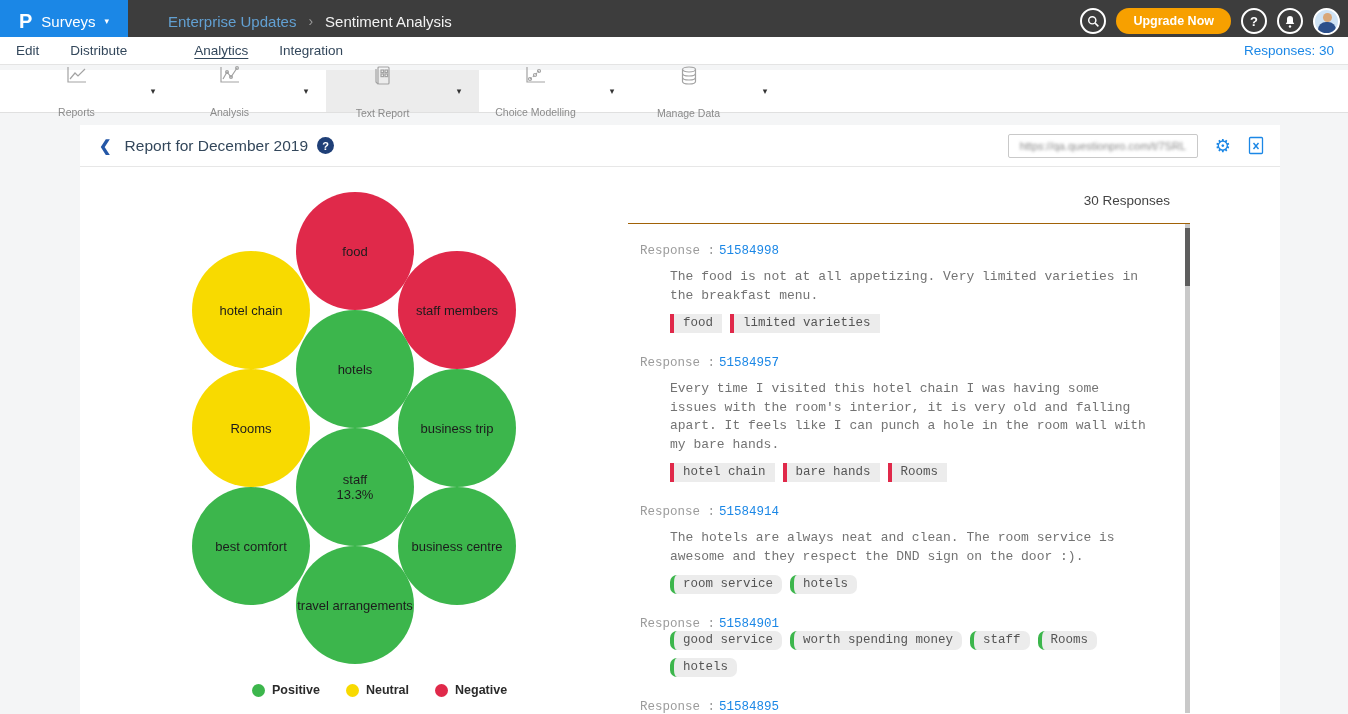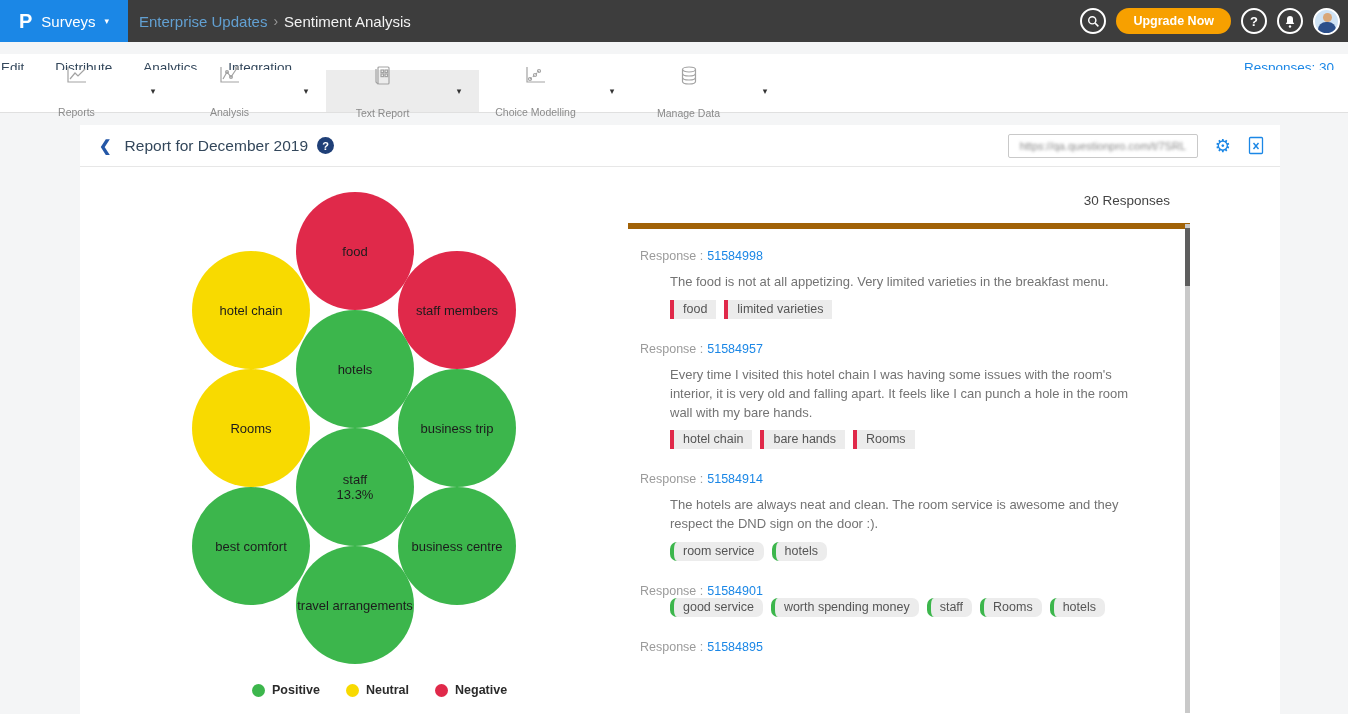--- a/index.html
+++ b/index.html
@@ -5,35 +5,35 @@
   * { margin:0; padding:0; box-sizing:border-box; }
   body { font-family:"Liberation Sans", sans-serif; }
   .page { position:relative; width:1348px; height:714px; overflow:hidden; background:#f4f5f6; }
 
   
   .topbar { position:absolute; left:0; top:0; width:1348px; height:42px; background:#3d3d3d; display:flex; align-items:center; }
   .logo-block { width:128px; height:42px; background:#1b87e6; display:flex; align-items:center; justify-content:center; gap:9px; color:#fff; cursor:pointer; }
   .logo-glyph { font-size:20px; font-weight:bold; }
   .brand-label { font-size:15px; }
   .caret { font-size:9px; line-height:1; }
-  .breadcrumb { margin-left:11px; font-size:15px; display:flex; align-items:flex-start; gap:6px; }
+  .breadcrumb { margin-left:40px; font-size:15px; display:flex; align-items:flex-start; gap:12px; }
   .crumb-link { color:#62a0d2; }
   .crumb-sep { color:#9a9a9a; font-size:14px; }
   .crumb-current { color:#f2f2f2; }
   .topbar-right { margin-left:auto; display:flex; align-items:center; gap:10px; padding-right:8px; }
   .icon-circle { width:26px; height:26px; border-radius:50%; border:2px solid #fff; display:flex; align-items:center; justify-content:center; color:#fff; font-weight:bold; font-size:13px; cursor:pointer; background:transparent; }
   .upgrade-btn { background:#f7a000; color:#fff; font-weight:bold; font-size:12.5px; padding:6px 17px; border-radius:14px; cursor:pointer; }
   .avatar { width:27px; height:27px; border-radius:50%; border:2px solid #fff; background:#cfe3f5; overflow:hidden; position:relative; cursor:pointer; }
   .avatar .head { position:absolute; left:7.5px; top:3px; width:9px; height:9px; border-radius:50%; background:#d9a778; }
   .avatar .body { position:absolute; left:3px; top:12px; width:18px; height:12px; border-radius:8px 8px 0 0; background:#2c4f8a; }
 
   
-  .menurow { position:absolute; left:0; top:54px; width:1348px; height:28px; background:#fff; border-bottom:1px solid #e4e4e4; display:flex; align-items:center; padding:0 14px 0 1px; font-size:13.5px; color:#33475b; }
+  .menurow { position:absolute; left:0; top:37px; width:1348px; height:28px; background:#fff; border-bottom:1px solid #e4e4e4; display:flex; align-items:center; padding:0 14px 0 16px; font-size:13.5px; color:#33475b; }
   .menu-item { margin-right:31px; cursor:pointer; }
-  .menu-item.active { text-decoration:underline; text-underline-offset:3px; }
+  .menu-item.active { text-decoration:underline; text-underline-offset:3px;margin-left:36px; }
   .responses-count { margin-left:auto; color:#1b87e6; }
 
   
   .toolbar { position:absolute; left:0; top:70px; width:1348px; height:43px; background:#fff; border-bottom:1px solid #e0e0e0; display:flex; padding-left:20px; }
   .tb-group { width:153px; display:flex; align-items:stretch; }
   .tb-group.selected { background:#ececec; }
   .tb-item { width:113px; display:flex; flex-direction:column; align-items:center; justify-content:center; gap:18px; cursor:pointer; padding-top:2px; }
   .tb-label { font-size:10.5px; color:#8b8b8b; white-space:nowrap; }
   .tb-caret { width:40px; display:flex; align-items:center; justify-content:center; color:#333; cursor:pointer; font-size:9px; }
   .tb-icon svg { stroke:#a3a3a3; fill:none; stroke-width:1.2; }
@@ -69,21 +69,21 @@
   .b9 { left:216px; top:379px; }
 
   .legend { position:absolute; left:172px; top:516px; display:flex; align-items:center; gap:26px; }
   .legend-item { display:flex; align-items:center; gap:7px; }
   .legend-dot { width:13px; height:13px; border-radius:50%; }
   .legend-label { font-size:12.5px; font-weight:bold; color:#2b2b2b; }
 
   
   .responses-panel { position:absolute; left:548px; top:0; width:562px; height:546px; }
   .responses-header { position:absolute; top:26px; right:20px; font-size:13.5px; color:#444; }
-  .resp-list { position:absolute; top:56px; left:0; right:0; bottom:0; border-top:6px solid #a16207; overflow:hidden; padding:20px 40px 0 12px; }
+  .resp-list { position:absolute; top:56px; left:0; right:0; bottom:0; border-top:1px solid #a16207; overflow:hidden; padding:20px 40px 0 12px;font-family:Liberation Mono, monospace; }
   .resp-item { margin-bottom:23px; }
   .resp-label { font-size:12.5px; color:#9b9b9b; }
   .resp-id { color:#1b87e6; margin-left:4px; cursor:pointer; }
   .resp-text { margin:10px 0 8px 30px; font-size:13px; color:#737373; line-height:1.45; max-width:505px; }
   .resp-tags { margin-left:30px; display:flex; gap:8px; flex-wrap:wrap; }
   .tag { background:#ececec; padding:2px 9px 3px; font-size:12.5px; color:#555; border-left:4px solid #999; white-space:nowrap; }
   .tag.neg-t { border-left-color:#e0294a; background:#ececec; }
   .tag.pos-t { border-left-color:#3cb64c; background:#ececec;border-radius:7px; }
 
   .scrollbar { position:absolute; right:0; top:57px; bottom:0; width:5px; background:#c9c9c9; cursor:pointer; }

